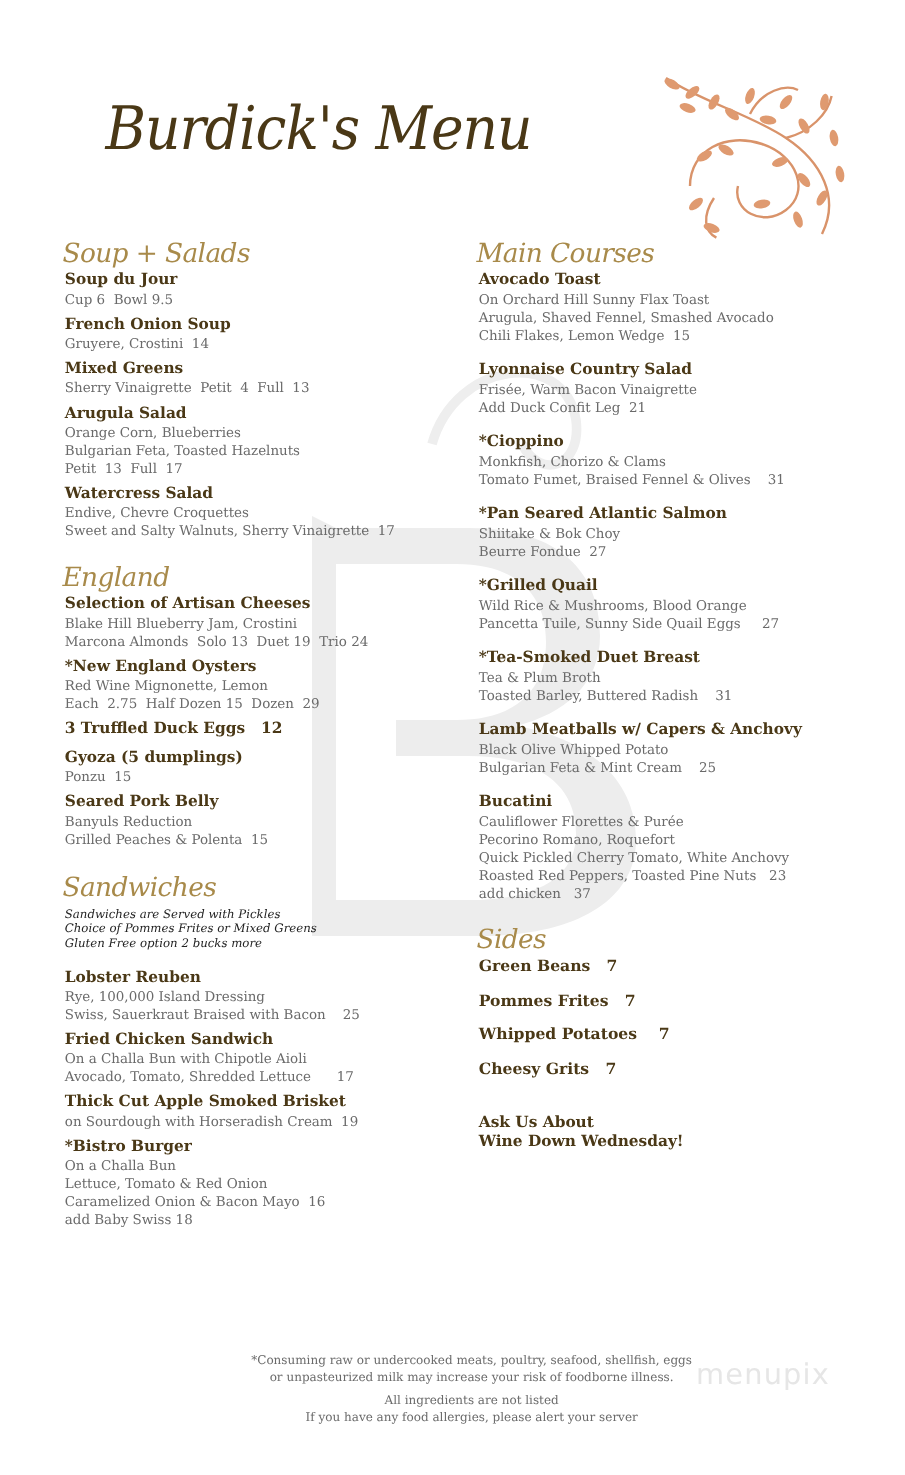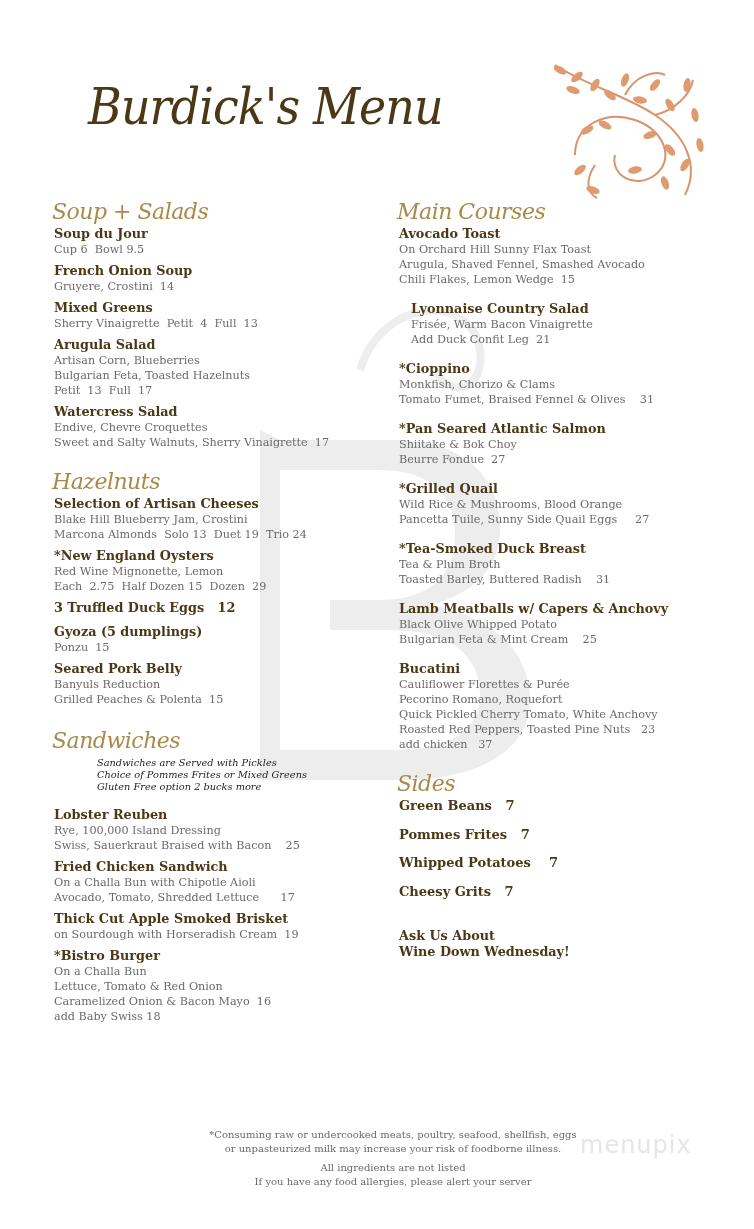--- a/index.html
+++ b/index.html
@@ -118,33 +118,33 @@
       <div class="item">
         <div class="item-name">French Onion Soup</div>
         <div class="item-line">Gruyere, Crostini  14</div>
       </div>
       <div class="item">
         <div class="item-name">Mixed Greens</div>
         <div class="item-line">Sherry Vinaigrette  Petit  4  Full  13</div>
       </div>
       <div class="item">
         <div class="item-name">Arugula Salad</div>
-        <div class="item-line">Artisan Corn, Blueberries</div>
+        <div class="item-line">Orange Corn, Blueberries</div>
         <div class="item-line">Bulgarian Feta, Toasted Hazelnuts</div>
         <div class="item-line">Petit  13  Full  17</div>
       </div>
       <div class="item">
         <div class="item-name">Watercress Salad</div>
         <div class="item-line">Endive, Chevre Croquettes</div>
         <div class="item-line">Sweet and Salty Walnuts, Sherry Vinaigrette  17</div>
       </div>
     </div>
 
     <div style="margin-top:18px;">
-      <div class="section-heading">Hazelnuts</div>
+      <div class="section-heading">England</div>
       <div class="item">
         <div class="item-name">Selection of Artisan Cheeses</div>
         <div class="item-line">Blake Hill Blueberry Jam, Crostini</div>
         <div class="item-line">Marcona Almonds  Solo 13  Duet 19  Trio 24</div>
       </div>
       <div class="item">
         <div class="item-name">*New England Oysters</div>
         <div class="item-line">Red Wine Mignonette, Lemon</div>
         <div class="item-line">Each  2.75  Half Dozen 15  Dozen  29</div>
       </div>
@@ -157,21 +157,21 @@
       </div>
       <div class="item">
         <div class="item-name">Seared Pork Belly</div>
         <div class="item-line">Banyuls Reduction</div>
         <div class="item-line">Grilled Peaches &amp; Polenta  15</div>
       </div>
     </div>
 
     <div style="margin-top:20px;">
       <div class="section-heading">Sandwiches</div>
-      <div style="margin-top:2px; margin-bottom:14px;margin-left:43px;">
+      <div style="margin-top:2px; margin-bottom:14px;">
         <div class="note">Sandwiches are Served with Pickles</div>
         <div class="note">Choice of Pommes Frites or Mixed Greens</div>
         <div class="note">Gluten Free option 2 bucks more</div>
       </div>
       <div class="item">
         <div class="item-name">Lobster Reuben</div>
         <div class="item-line">Rye, 100,000 Island Dressing</div>
         <div class="item-line">Swiss, Sauerkraut Braised with Bacon    25</div>
       </div>
       <div class="item">
@@ -195,42 +195,42 @@
 
   <div class="col col-right">
     <div>
       <div class="section-heading">Main Courses</div>
       <div class="item" style="margin-bottom:14px;">
         <div class="item-name">Avocado Toast</div>
         <div class="item-line">On Orchard Hill Sunny Flax Toast</div>
         <div class="item-line">Arugula, Shaved Fennel, Smashed Avocado</div>
         <div class="item-line">Chili Flakes, Lemon Wedge  15</div>
       </div>
-      <div class="item" style="margin-bottom:14px;margin-left:12px;">
+      <div class="item" style="margin-bottom:14px;">
         <div class="item-name">Lyonnaise Country Salad</div>
         <div class="item-line">Frisée, Warm Bacon Vinaigrette</div>
         <div class="item-line">Add Duck Confit Leg  21</div>
       </div>
       <div class="item" style="margin-bottom:14px;">
         <div class="item-name">*Cioppino</div>
         <div class="item-line">Monkfish, Chorizo &amp; Clams</div>
         <div class="item-line">Tomato Fumet, Braised Fennel &amp; Olives    31</div>
       </div>
       <div class="item" style="margin-bottom:14px;">
         <div class="item-name">*Pan Seared Atlantic Salmon</div>
         <div class="item-line">Shiitake &amp; Bok Choy</div>
         <div class="item-line">Beurre Fondue  27</div>
       </div>
       <div class="item" style="margin-bottom:14px;">
         <div class="item-name">*Grilled Quail</div>
         <div class="item-line">Wild Rice &amp; Mushrooms, Blood Orange</div>
         <div class="item-line">Pancetta Tuile, Sunny Side Quail Eggs     27</div>
       </div>
       <div class="item" style="margin-bottom:14px;">
-        <div class="item-name">*Tea-Smoked Duck Breast</div>
+        <div class="item-name">*Tea-Smoked Duet Breast</div>
         <div class="item-line">Tea &amp; Plum Broth</div>
         <div class="item-line">Toasted Barley, Buttered Radish    31</div>
       </div>
       <div class="item" style="margin-bottom:14px;">
         <div class="item-name">Lamb Meatballs w/ Capers &amp; Anchovy</div>
         <div class="item-line">Black Olive Whipped Potato</div>
         <div class="item-line">Bulgarian Feta &amp; Mint Cream    25</div>
       </div>
       <div class="item">
         <div class="item-name">Bucatini</div>

